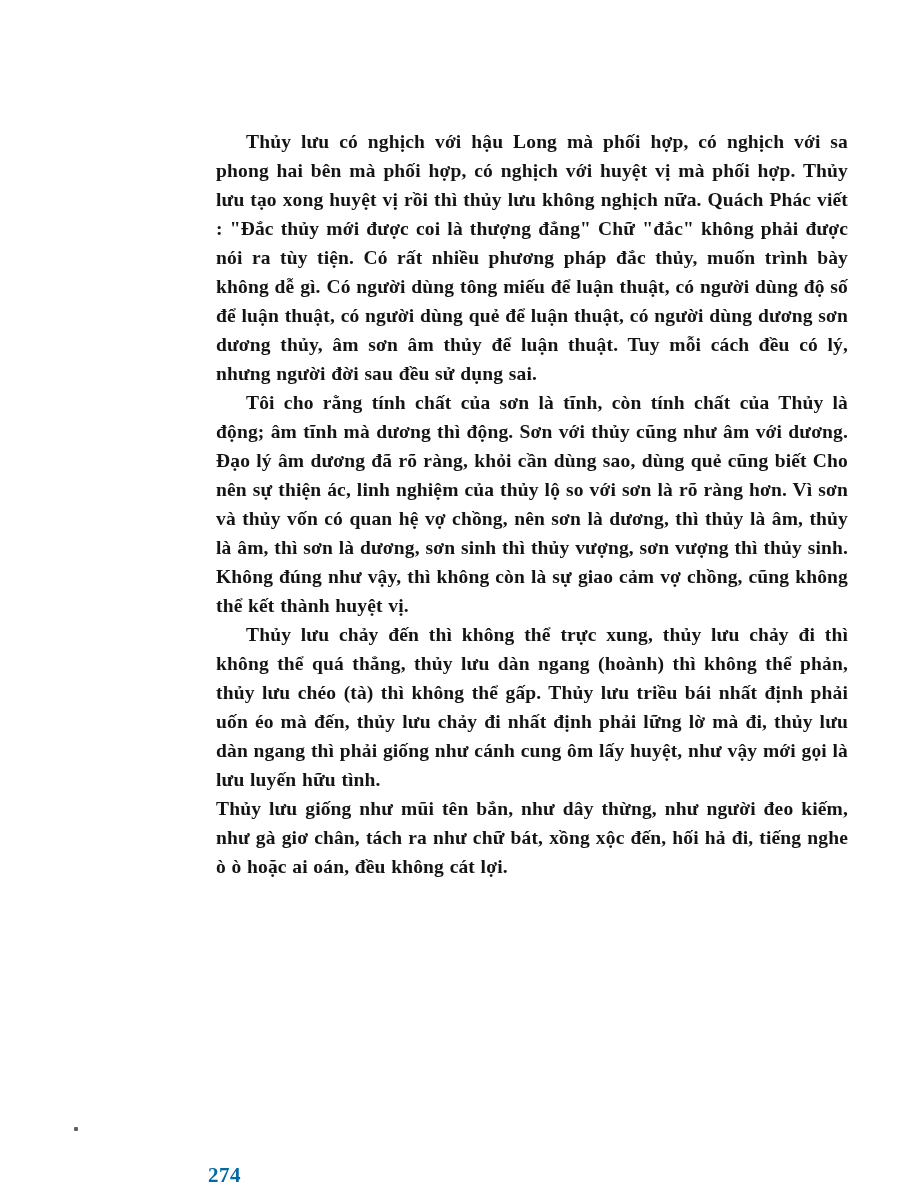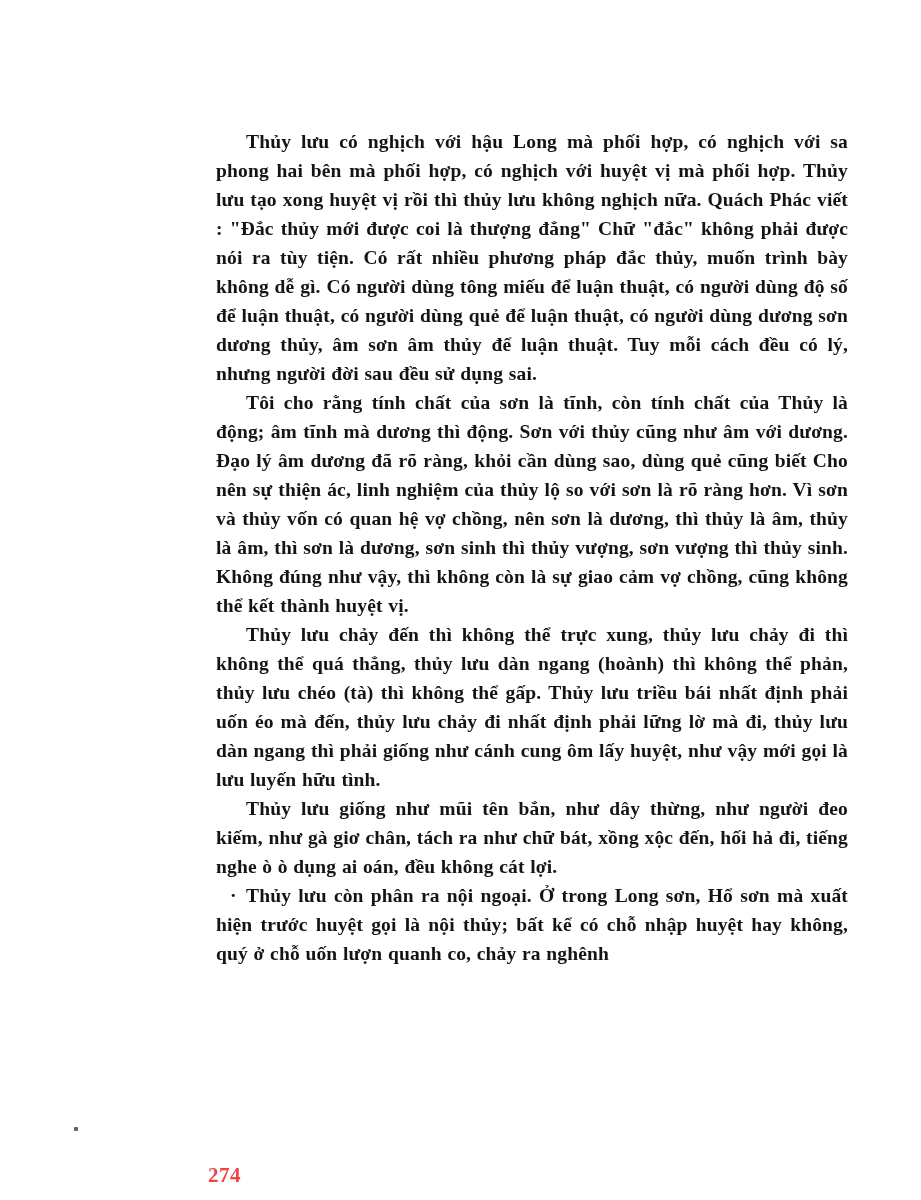--- a/index.html
+++ b/index.html
@@ -62,21 +62,21 @@
     box-sizing: border-box;
   }
 
   
   #folio {
     position: absolute;
     left: 208px;
     top: 1148px;
     font-size: 21px;
     font-weight: 700;
-    color: #ef4444;
+    color: #0369a1;
     letter-spacing: 0.5px;
   }
 
   
   #margin-speck {
     position: absolute;
     left: 74px;
     top: 1112px;
     width: 4px;
     height: 4px;
@@ -92,23 +92,22 @@
 
   <div id="text-column">
 
     <p class="para">Thủy lưu có nghịch với hậu Long mà phối hợp, có nghịch với sa phong hai bên mà phối hợp, có nghịch với huyệt vị mà phối hợp. Thủy lưu tạo xong huyệt vị rồi thì thủy lưu không nghịch nữa. Quách Phác viết : "Đắc thủy mới được coi là thượng đẳng" Chữ "đắc" không phải được nói ra tùy tiện. Có rất nhiều phương pháp đắc thủy, muốn trình bày không dễ gì. Có người dùng tông miếu để luận thuật, có người dùng độ số để luận thuật, có người dùng quẻ để luận thuật, có người dùng dương sơn dương thủy, âm sơn âm thủy để luận thuật. Tuy mỗi cách đều có lý, nhưng người đời sau đều sử dụng sai.</p>
 
     <p class="para">Tôi cho rằng tính chất của sơn là tĩnh, còn tính chất của Thủy là động; âm tĩnh mà dương thì động. Sơn với thủy cũng như âm với dương. Đạo lý âm dương đã rõ ràng, khỏi cần dùng sao, dùng quẻ cũng biết Cho nên sự thiện ác, linh nghiệm của thủy lộ so với sơn là rõ ràng hơn. Vì sơn và thủy vốn có quan hệ vợ chồng, nên sơn là dương, thì thủy là âm, thủy là âm, thì sơn là dương, sơn sinh thì thủy vượng, sơn vượng thì thủy sinh. Không đúng như vậy, thì không còn là sự giao cảm vợ chồng, cũng không thể kết thành huyệt vị.</p>
 
     <p class="para">Thủy lưu chảy đến thì không thể trực xung, thủy lưu chảy đi thì không thể quá thẳng, thủy lưu dàn ngang (hoành) thì không thể phản, thủy lưu chéo (tà) thì không thể gấp. Thủy lưu triều bái nhất định phải uốn éo mà đến, thủy lưu chảy đi nhất định phải lững lờ mà đi, thủy lưu dàn ngang thì phải giống như cánh cung ôm lấy huyệt, như vậy mới gọi là lưu luyến hữu tình.</p>
 
 
-    <p class="para">Thủy lưu giống như mũi tên bắn, như dây thừng, như người đeo kiếm, như gà giơ chân, tách ra như chữ bát, xồng xộc đến, hối hả đi, tiếng nghe ò ò dụng ai oán, đều không cát lợi.</p>
+    <p class="para">Thủy lưu giống như mũi tên bắn, như dây thừng, như người đeo kiếm, như gà giơ chân, tách ra như chữ bát, xồng xộc đến, hối hả đi, tiếng nghe ò ò hoặc ai oán, đều không cát lợi.</p>
 
-    <p class="para bulleted"><span class="bullet-mark">·</span><span>Thủy lưu còn phân ra nội ngoại. Ở trong Long sơn, Hổ sơn mà xuất hiện trước huyệt gọi là nội thủy; bất kể có chỗ nhập huyệt hay không, quý ở chỗ uốn lượn quanh co, chảy ra nghênh</span></p>
 
   </div>
 
   <div id="folio">274</div>
 
   <div id="margin-speck"></div>
 
 </div>
 
 </body></html>

